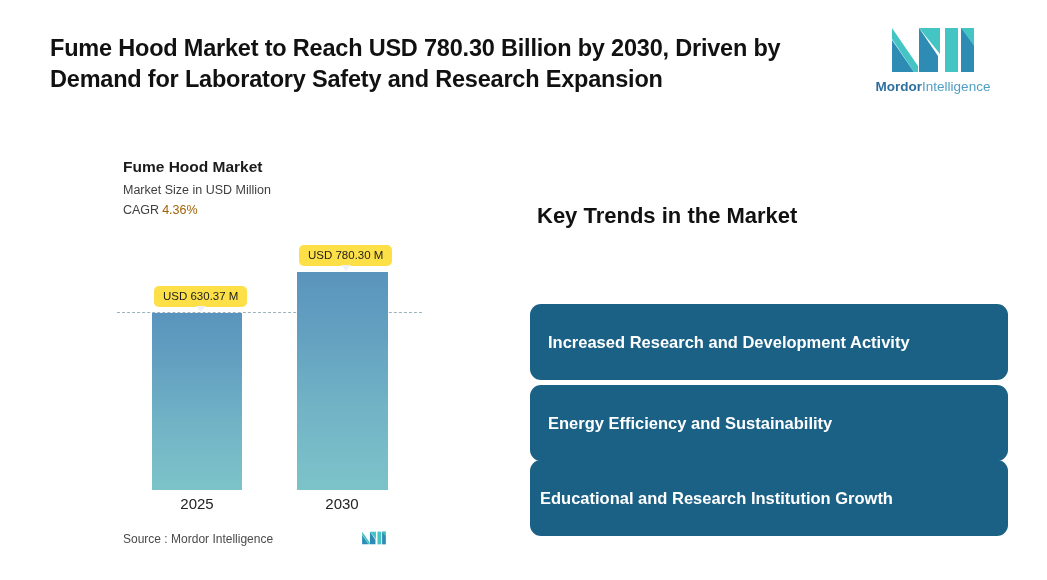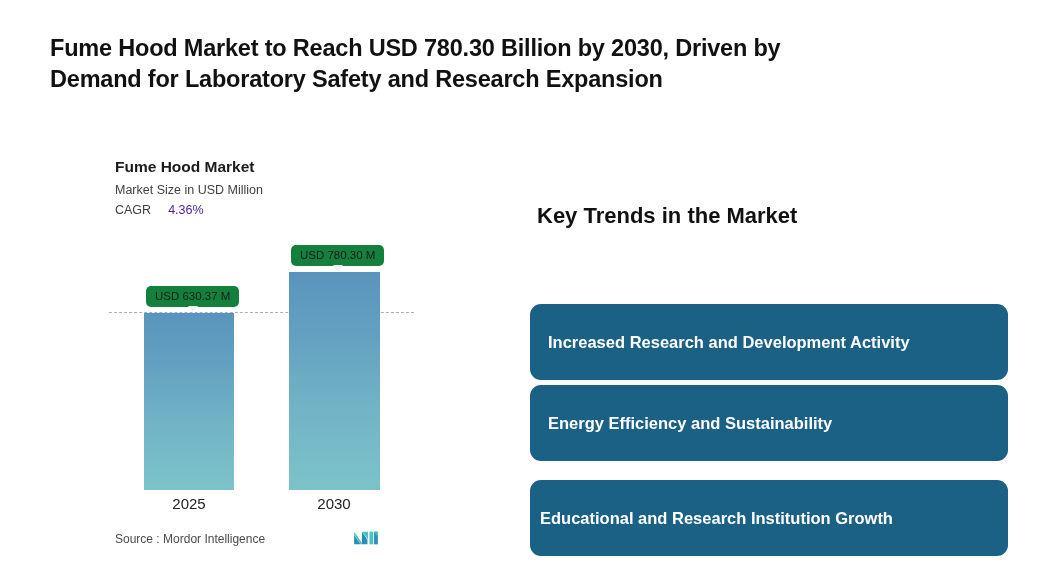--- a/index.html
+++ b/index.html
@@ -48,21 +48,21 @@
     font-size: 13.5px;
     line-height: 16px;
     white-space: nowrap;
   }
   .wm-bold { font-weight: bold; color: #2e6f9e; }
   .wm-light { font-weight: normal; color: #4f9fc4; }
 
   
   #chart-panel {
     position: absolute;
-    left: 8px;
+    left: 16px;
     top: 140px;
     width: 480px;
     height: 420px;
   }
 
   #chart-title {
     position: absolute;
     left: 107px;
     top: 18px;
     font-size: 15.5px;
@@ -76,21 +76,21 @@
     font-size: 12.5px;
     color: #3f3f3f;
   }
   #chart-cagr {
     position: absolute;
     left: 107px;
     top: 63px;
     font-size: 12.5px;
     color: #3f3f3f;
   }
-  #chart-cagr .cagr-value { color: #4c1d95; margin-left: 17px; }
+  #chart-cagr .cagr-value { color: #a16207; margin-left: 3px; }
 
   
   #plot {
     position: absolute;
     left: 0;
     top: 0;
     width: 480px;
     height: 420px;
   }
 
@@ -105,21 +105,21 @@
     position: absolute;
     left: 101px;
     top: 172px;
     width: 305px;
     height: 0;
     border-top: 1.6px dashed #9db3c0;
   }
 
   .badge {
     position: absolute;
-    background: #15803d;
+    background: #fde047;
     border-radius: 5px;
     padding: 4px 9px 5px;
     font-size: 11.5px;
     color: #1b1b1b;
     white-space: nowrap;
   }
   .badge::after {
     content: "";
     position: absolute;
     left: 50%;
@@ -197,29 +197,41 @@
   }
   .trend-card-label {
     font-size: 16.5px;
     font-weight: bold;
     color: #ffffff;
     line-height: 24px;
   }
   #trend-card-0 { top: 83px;  height: 76px; }
   #trend-card-1 { top: 164px; height: 76px; }
   #trend-card-2 { top: 245px; height: 76px; }
-  #trend-card-3 { top: 340px; height: 76px; padding-left: 10px; }
+  #trend-card-3 { top: 320px; height: 76px; padding-left: 10px; }
 </style>
 </head>
 <body>
 
 <div id="page">
 
   <div id="header-title">Fume Hood Market to Reach USD 780.30 Billion by 2030, Driven by Demand for Laboratory Safety and Research Expansion</div>
 
+  <div id="brand-logo">
+    <svg id="brand-mark" viewBox="0 0 90 48">
+      <polygon points="4,46 4,14 26,46" fill="#2e8bb4"></polygon>
+      <polygon points="4,13 4,2 30,40 30,46 26,46" fill="#45c4c4"></polygon>
+      <polygon points="31,2 31,46 50,46 50,30" fill="#2e8bb4"></polygon>
+      <polygon points="31,2 52,2 52,28" fill="#45c4c4"></polygon>
+      <polygon points="57,2 57,46 70,46 70,2" fill="#45c4c4"></polygon>
+      <polygon points="73,2 86,2 86,46 73,46" fill="#2e8bb4"></polygon>
+      <polygon points="73,2 86,20 86,2" fill="#45c4c4"></polygon>
+    </svg>
+    <span id="brand-wordmark"><span class="wm-bold">Mordor</span><span class="wm-light">Intelligence</span></span>
+  </div>
 
   <div id="chart-panel">
 
     <div id="chart-title">Fume Hood Market</div>
     <div id="chart-subtitle">Market Size in USD Million</div>
     <div id="chart-cagr">
       <span>CAGR</span><span class="cagr-value">4.36%</span>
     </div>
 
     <div id="plot">

